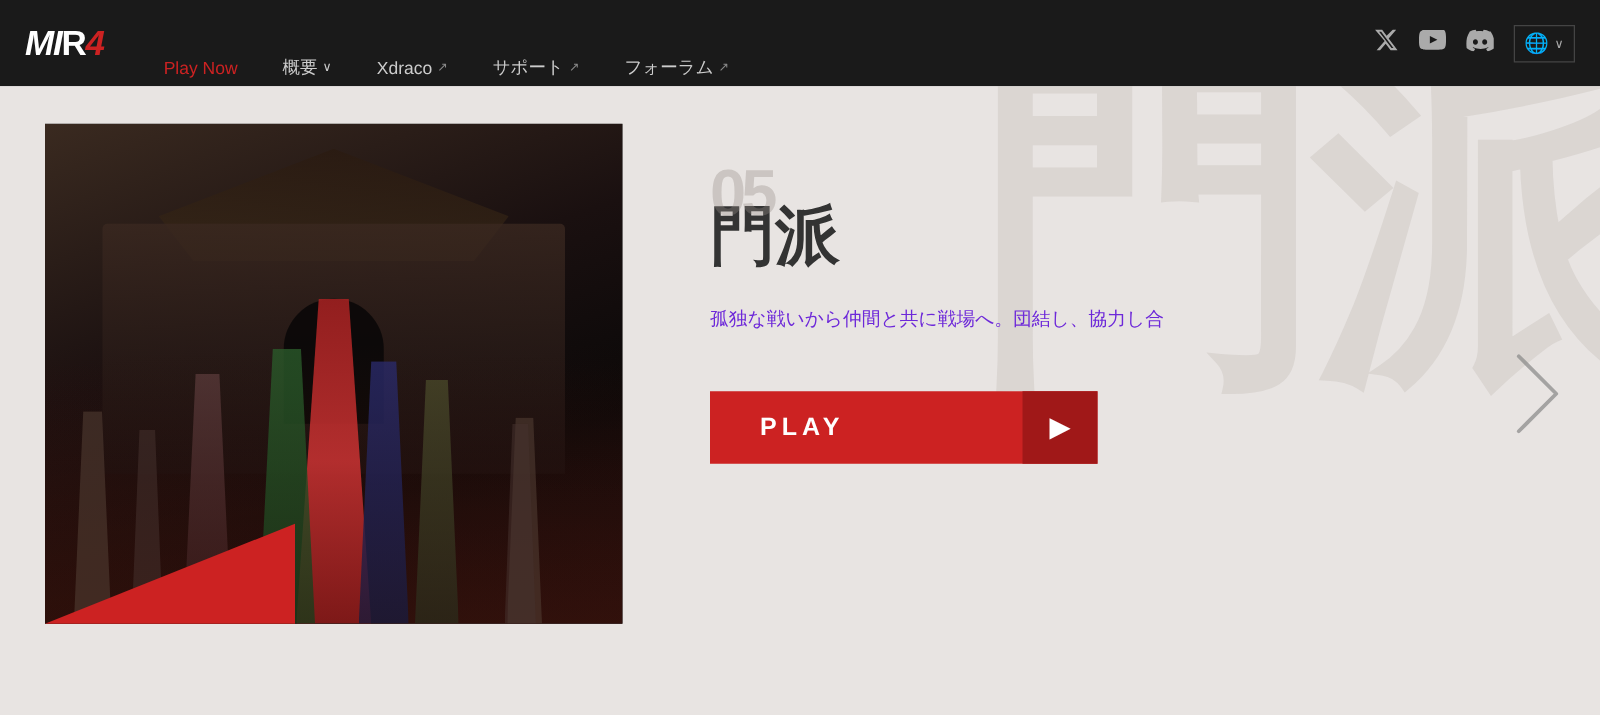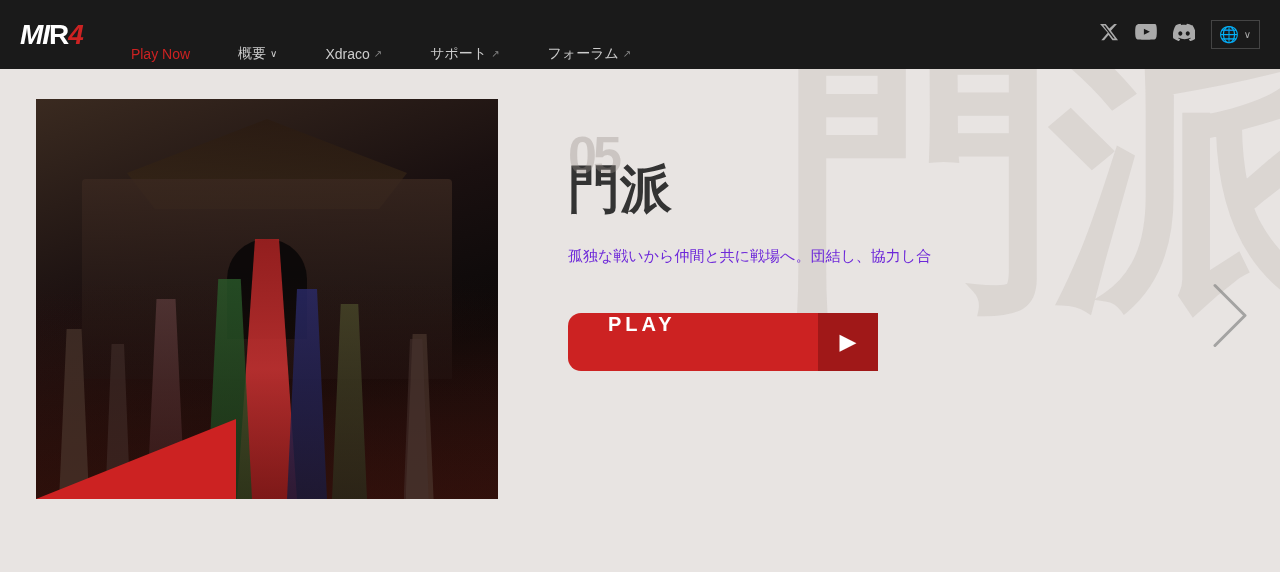--- a/index.html
+++ b/index.html
@@ -31,21 +31,21 @@
       font-weight: 900;
       font-style: italic;
       letter-spacing: -1px;
     }
     .logo-text span.red-4 {
       color: #cc2222;
     }
     .nav-links {
       display: flex;
       align-items: center;
-      gap: 12px;
+      gap: 0;
       flex: 1;
       margin-top: 38px;
     }
     .nav-item {
       color: #ccc;
       font-size: 14px;
       padding: 0 18px;
       height: 69px;
       display: flex;
       align-items: center;
@@ -188,27 +188,26 @@
     .chapter-desc {
       font-size: 15px;
       color: #6d28d9;
       line-height: 1.8;
       max-width: 480px;
       margin-bottom: 44px;
     }
 
     .play-btn {
       display: flex;
-      align-items: flex-start;
+      align-items: center;
       background: #cc2222;
       cursor: pointer;
       width: 310px;
       height: 58px;
       position: relative;
-      border-radius: 13px;
     }
     .play-btn-label {
       color: white;
       font-size: 20px;
       font-weight: 900;
       letter-spacing: 4px;
       padding: 0 40px;
       flex: 1;
     }
     .play-btn-arrow {

